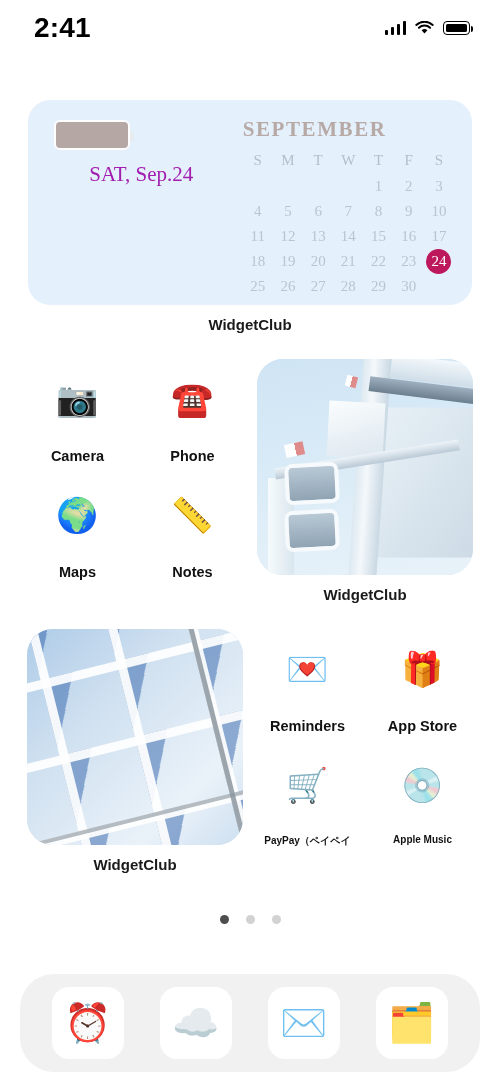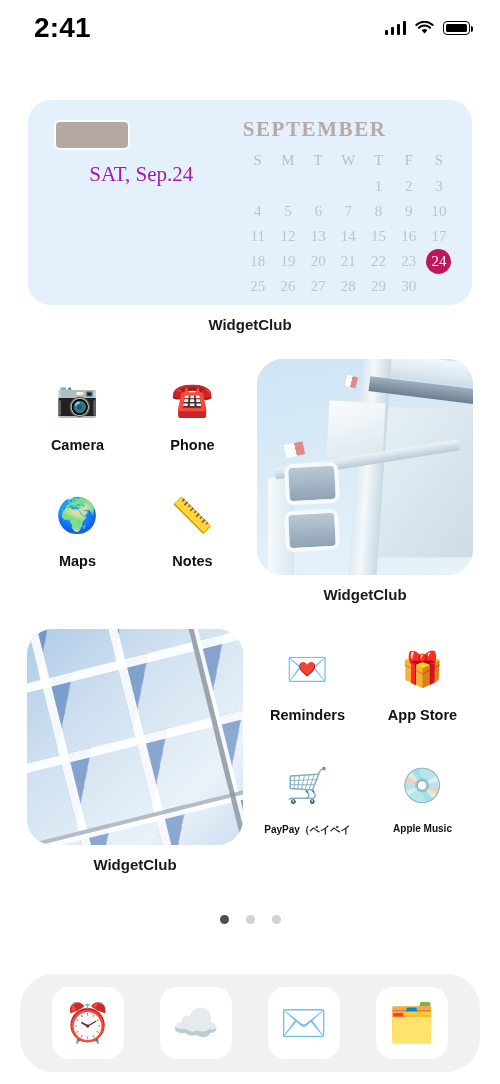--- a/index.html
+++ b/index.html
@@ -101,21 +101,21 @@
     display:flex; flex-direction:column; align-items:center;
     padding:12px 0 0 0; height:116px;
   }
   .app-ico {
     width:56px; height:56px;
     display:flex; align-items:center; justify-content:center;
     font-size:34px; line-height:1;
   }
   .app-name {
     font-size:14.5px; font-weight:700; color:#111;
-    margin-top:10px; white-space:nowrap;text-align:right;
+    margin-top:21px; white-space:nowrap;text-align:right;
   }
   .app-name.small { font-size:10px; }
 
   .col-photo { width:50%; display:flex; flex-direction:column; align-items:center; }
   .photo-card {
     width:216px; height:216px; border-radius:26px; overflow:hidden;
     position:relative; background:#cfe2f2;
   }
   .photo-label {
     text-align:center; font-size:15px; font-weight:700;

